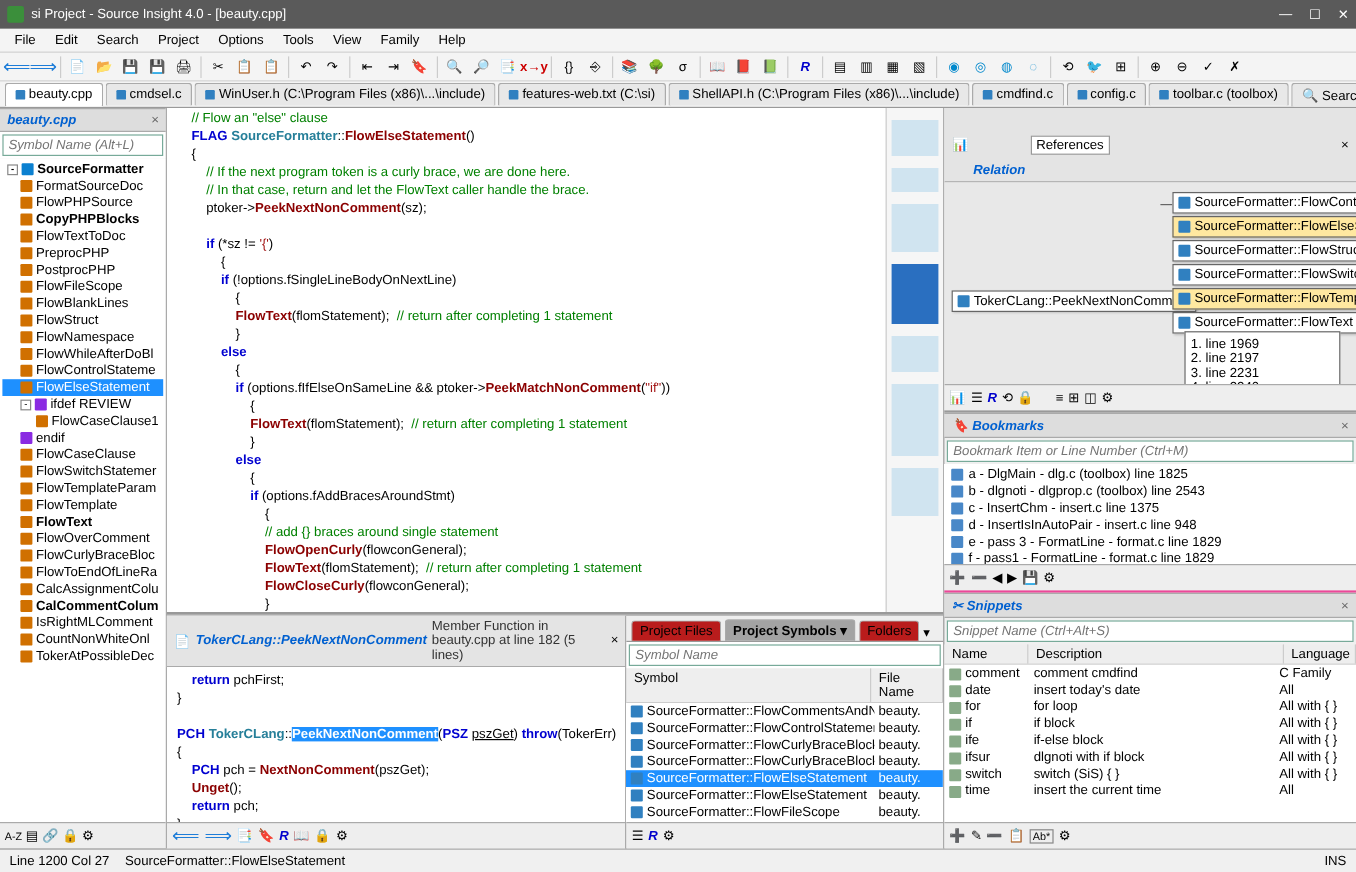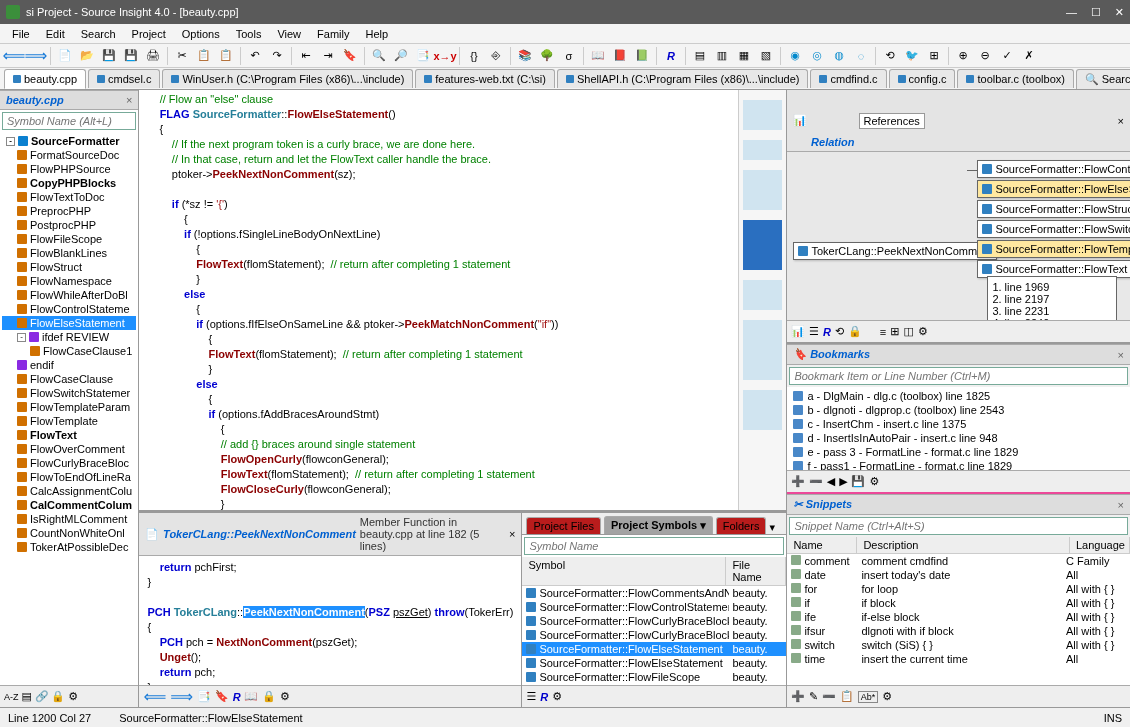--- a/index.html
+++ b/index.html
@@ -68,24 +68,24 @@
 .relation-toolbar { height: 22px; background: #eee; border-top: 1px solid #aaa; display: flex; align-items: center; gap: 4px; padding: 0 4px; }
 .bookmarks-panel { height: 150px; display: flex; flex-direction: column; border-top: 2px solid #999; }
 .bm-search { padding: 2px; }
 .bm-search input { width: 100%; border: 1px solid #7a9; padding: 2px 4px; color: #888; font-style: italic; }
 .bm-list { flex: 1; overflow: auto; background: #fff; padding: 2px; }
 .bm-item { padding: 1px 4px; display: flex; align-items: center; gap: 4px; cursor: default; }
 .bm-icon { width: 10px; height: 10px; background: #4988c8; border-radius: 1px; }
 .snippets-panel { height: 215px; display: flex; flex-direction: column; border-top: 2px solid #ec4899; }
 .sn-list { flex: 1; overflow: auto; background: #fff; }
 .sn-row { display: flex; padding: 1px 4px; cursor: default; }
-.sn-row > div:nth-child(1) { width: 70px; display: flex; align-items: flex-start; gap: 3px; }
+.sn-row > div:nth-child(1) { width: 70px; display: flex; align-items: flex-end; gap: 3px; }
 .sn-row > div:nth-child(2) { flex: 1; }
 .sn-row > div:nth-child(3) { width: 60px; }
-.statusbar { height: 20px; background: #f0f0f0; border-top: 1px solid #999; display: flex; align-items: center; padding: 0 8px; gap: 28px; }
+.statusbar { height: 20px; background: #f0f0f0; border-top: 1px solid #999; display: flex; align-items: center; padding: 0 8px; gap: 13px; }
 .kw { color: #0000d0; font-weight: bold; }
 .fn { color: #8b0000; font-weight: bold; }
 .str { color: #a31515; }
 .cmt { color: #008000; }
 .cls { color: #267f99; font-weight: bold; }
 .sel-hl { background: #1e90ff; color: #fff; font-weight: bold; }
 .ic-arrow-l { color: #1e7dd8; font-size: 16px; } .ic-arrow-r { color: #1e7dd8; font-size: 16px; }
 </style>
 </head>
 <body>

